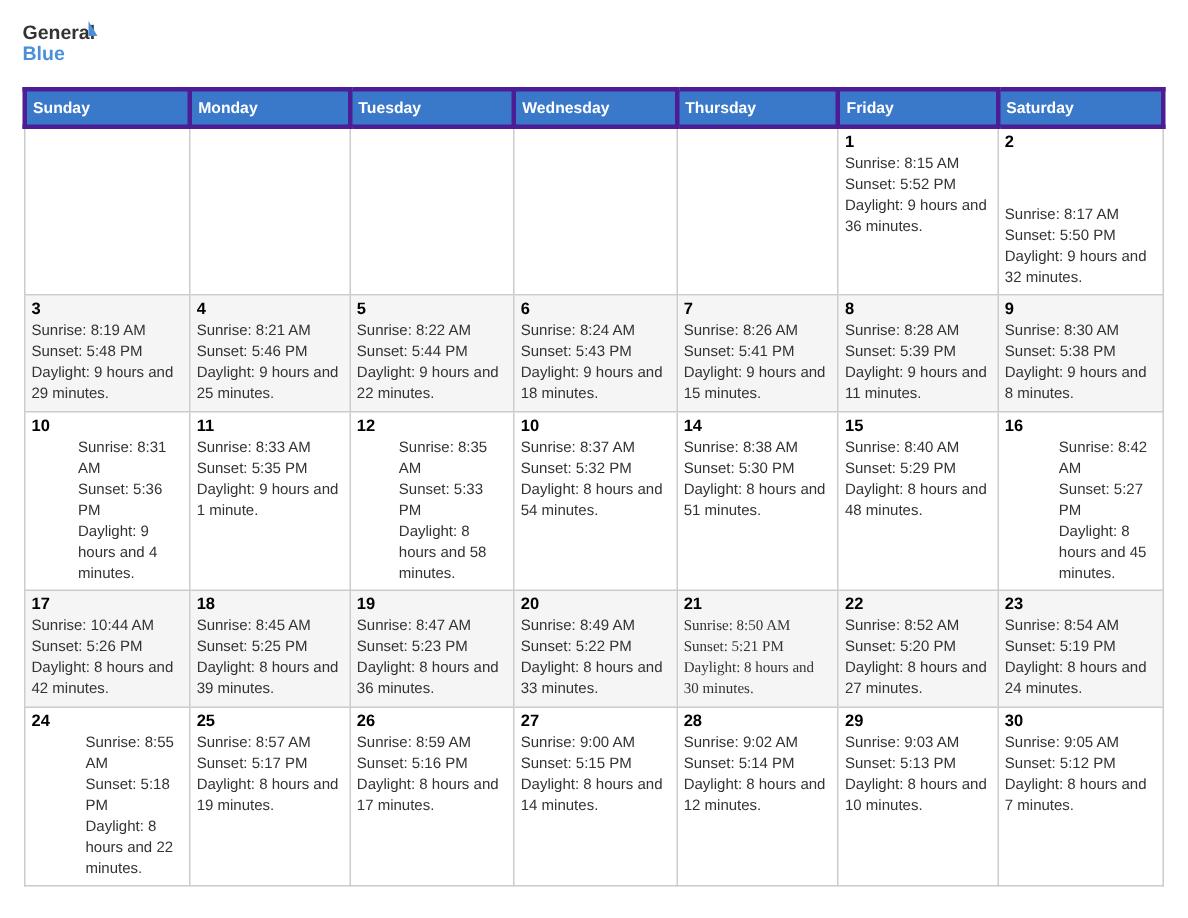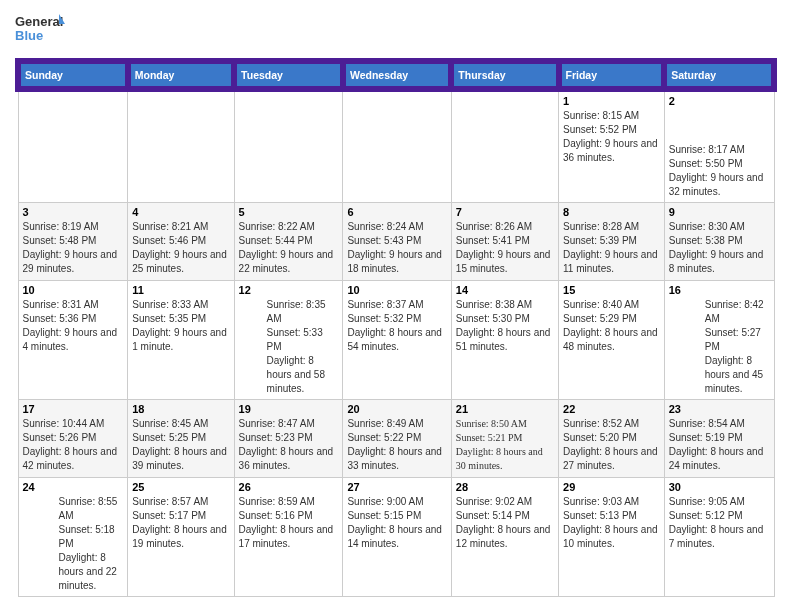--- a/index.html
+++ b/index.html
@@ -42,21 +42,21 @@
       width: 100%;
       border-collapse: collapse;
       font-size: 9.5px;
     }
     .calendar th {
       background: #3a78c9;
       color: #fff;
       padding: 5px 4px;
       text-align: left;
       font-size: 10.5px;
-      border: 6px solid #4c1d95;
+      border: 3px solid #4c1d95;
     }
     .calendar td {
       border: 1px solid #ccc;
       vertical-align: top;
       padding: 3px 4px;
       width: 113px;
       height: 78px;
       background: #fff;
     }
     .calendar tr:nth-child(even) td {
@@ -167,21 +167,21 @@
           <td>
             <span class="day-num">9</span>
             <div class="day-info" style="white-space: pre-line;">Sunrise: 8:30 AM
 Sunset: 5:38 PM
 Daylight: 9 hours and 8 minutes.</div>
           </td>
         </tr>
         <tr>
           <td>
             <span class="day-num">10</span>
-            <div class="day-info" style="white-space: pre-line;">Sunrise: 8:31 AM
+            <div class="day-info" style="white-space: pre-line; margin-left: 31px;">Sunrise: 8:31 AM
 Sunset: 5:36 PM
 Daylight: 9 hours and 4 minutes.</div>
           </td>
           <td>
             <span class="day-num">11</span>
             <div class="day-info" style="white-space: pre-line;">Sunrise: 8:33 AM
 Sunset: 5:35 PM
 Daylight: 9 hours and 1 minute.</div>
           </td>
           <td>

